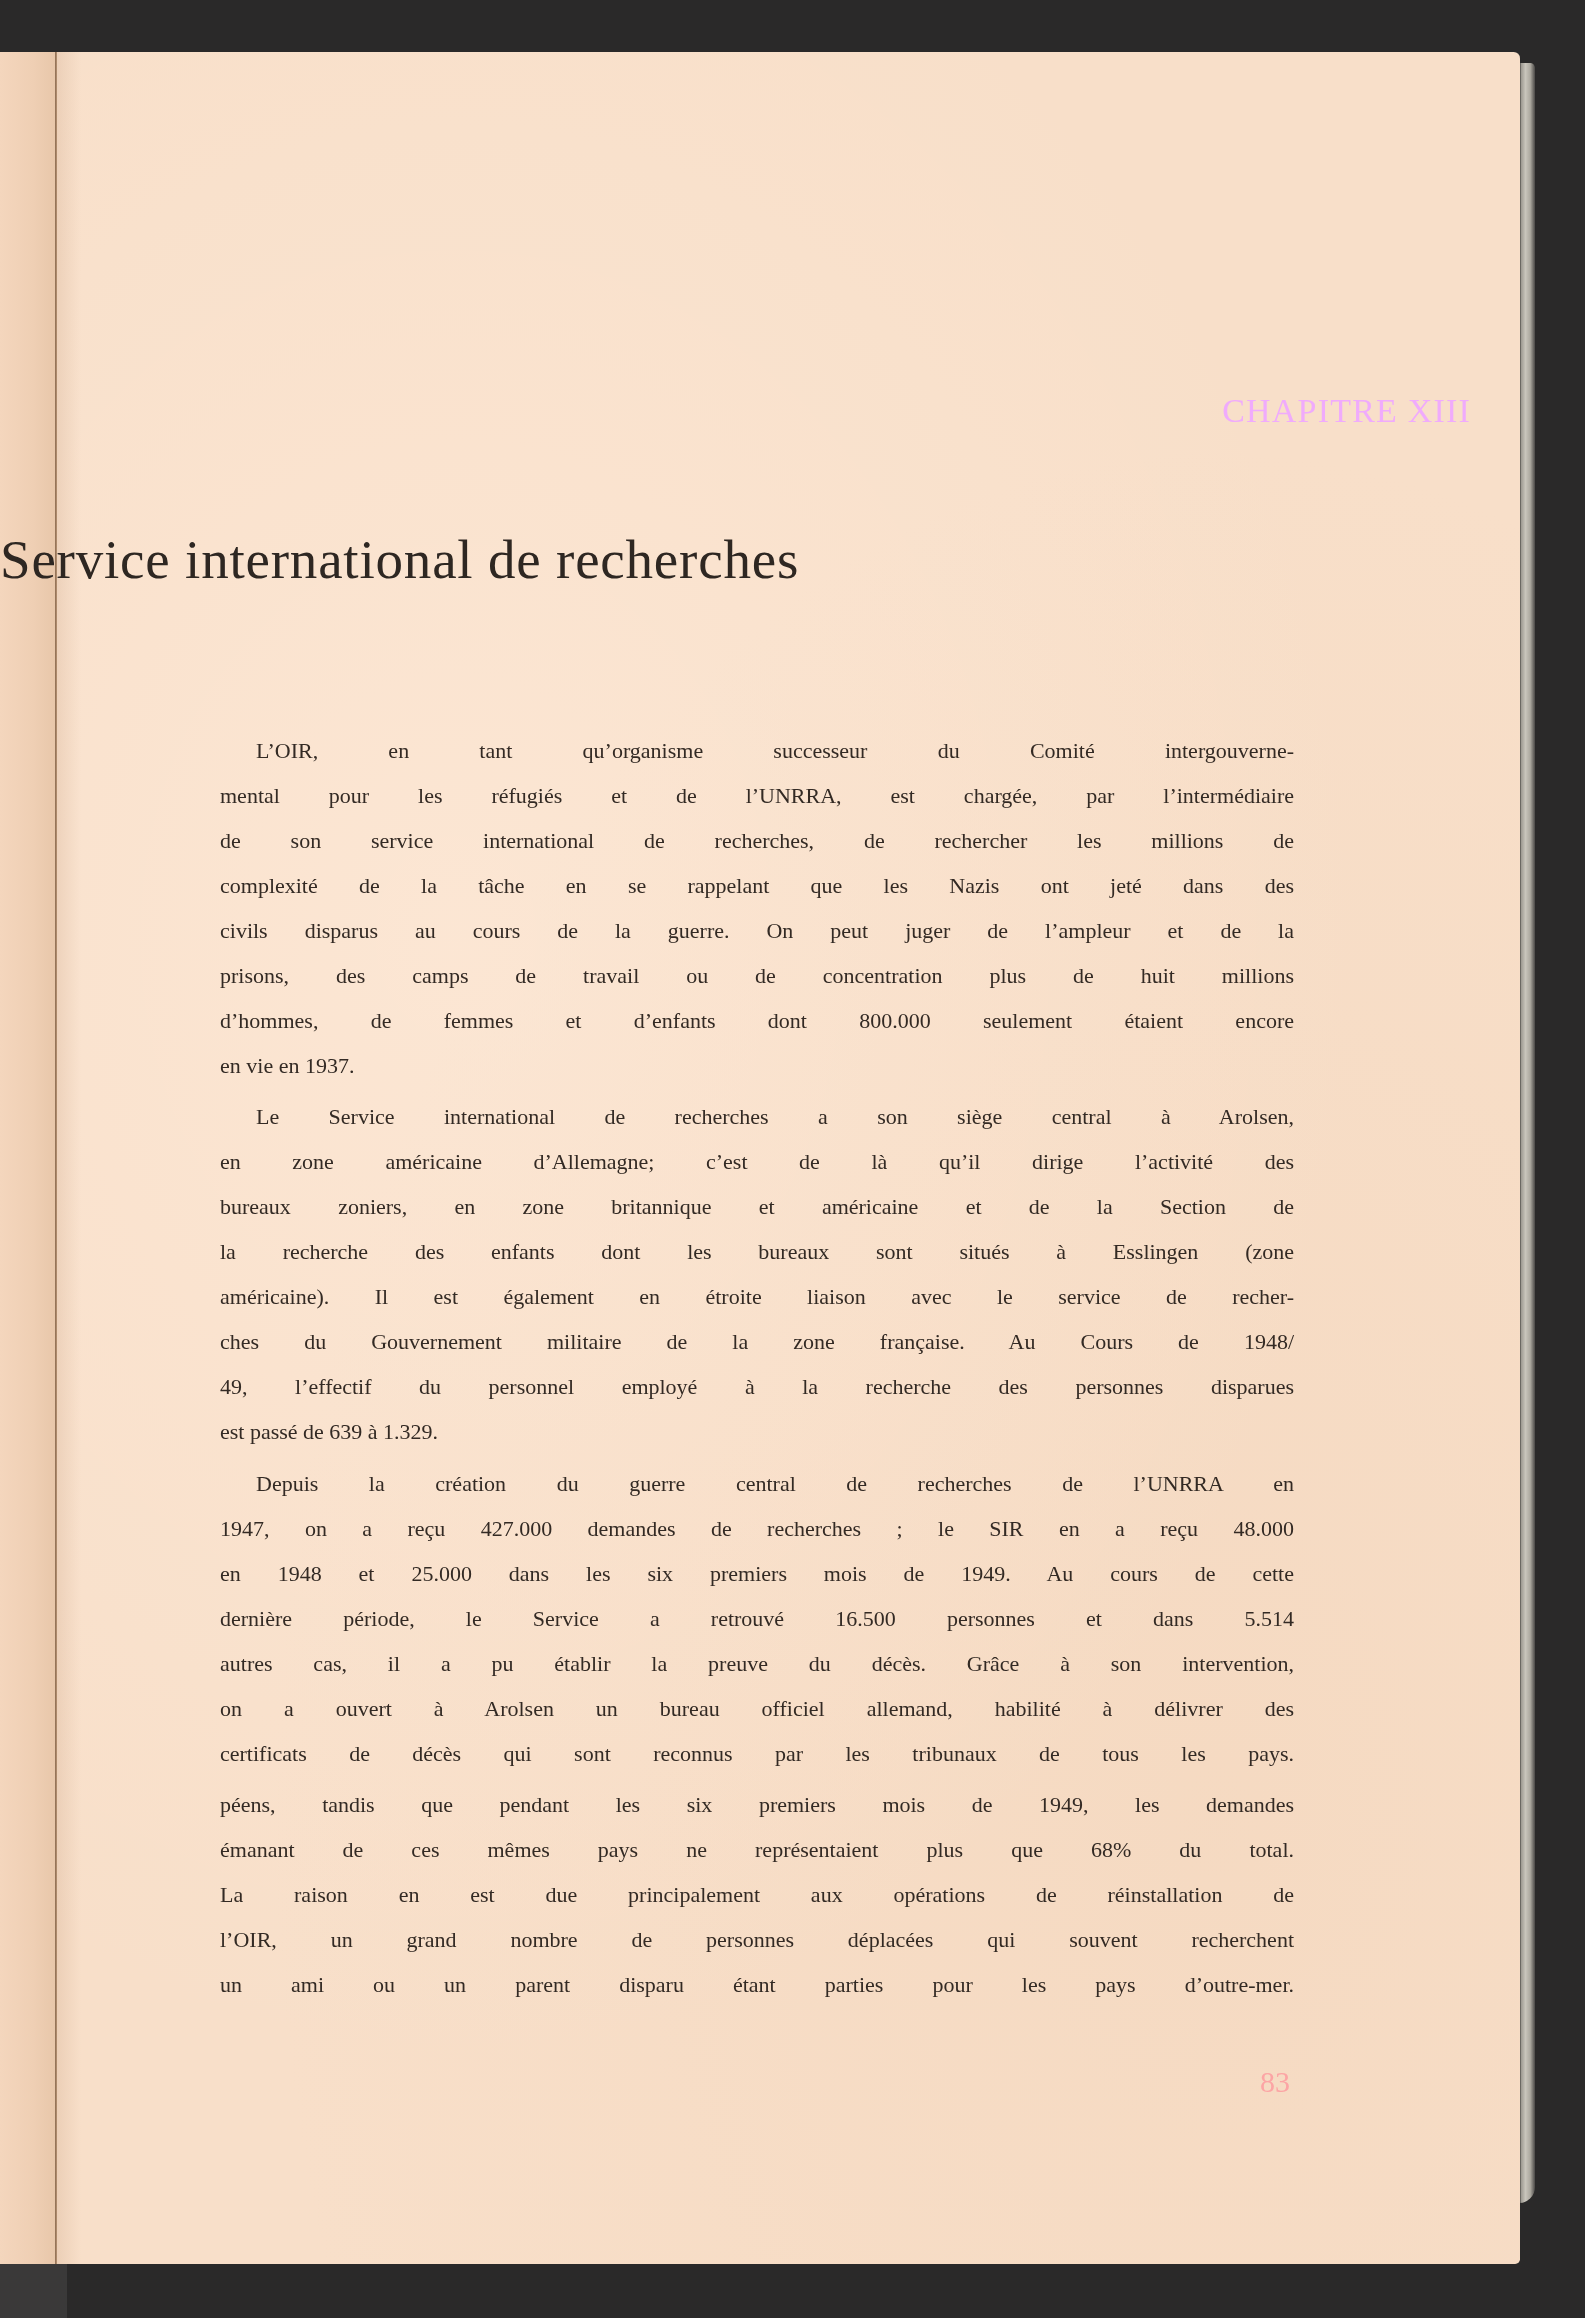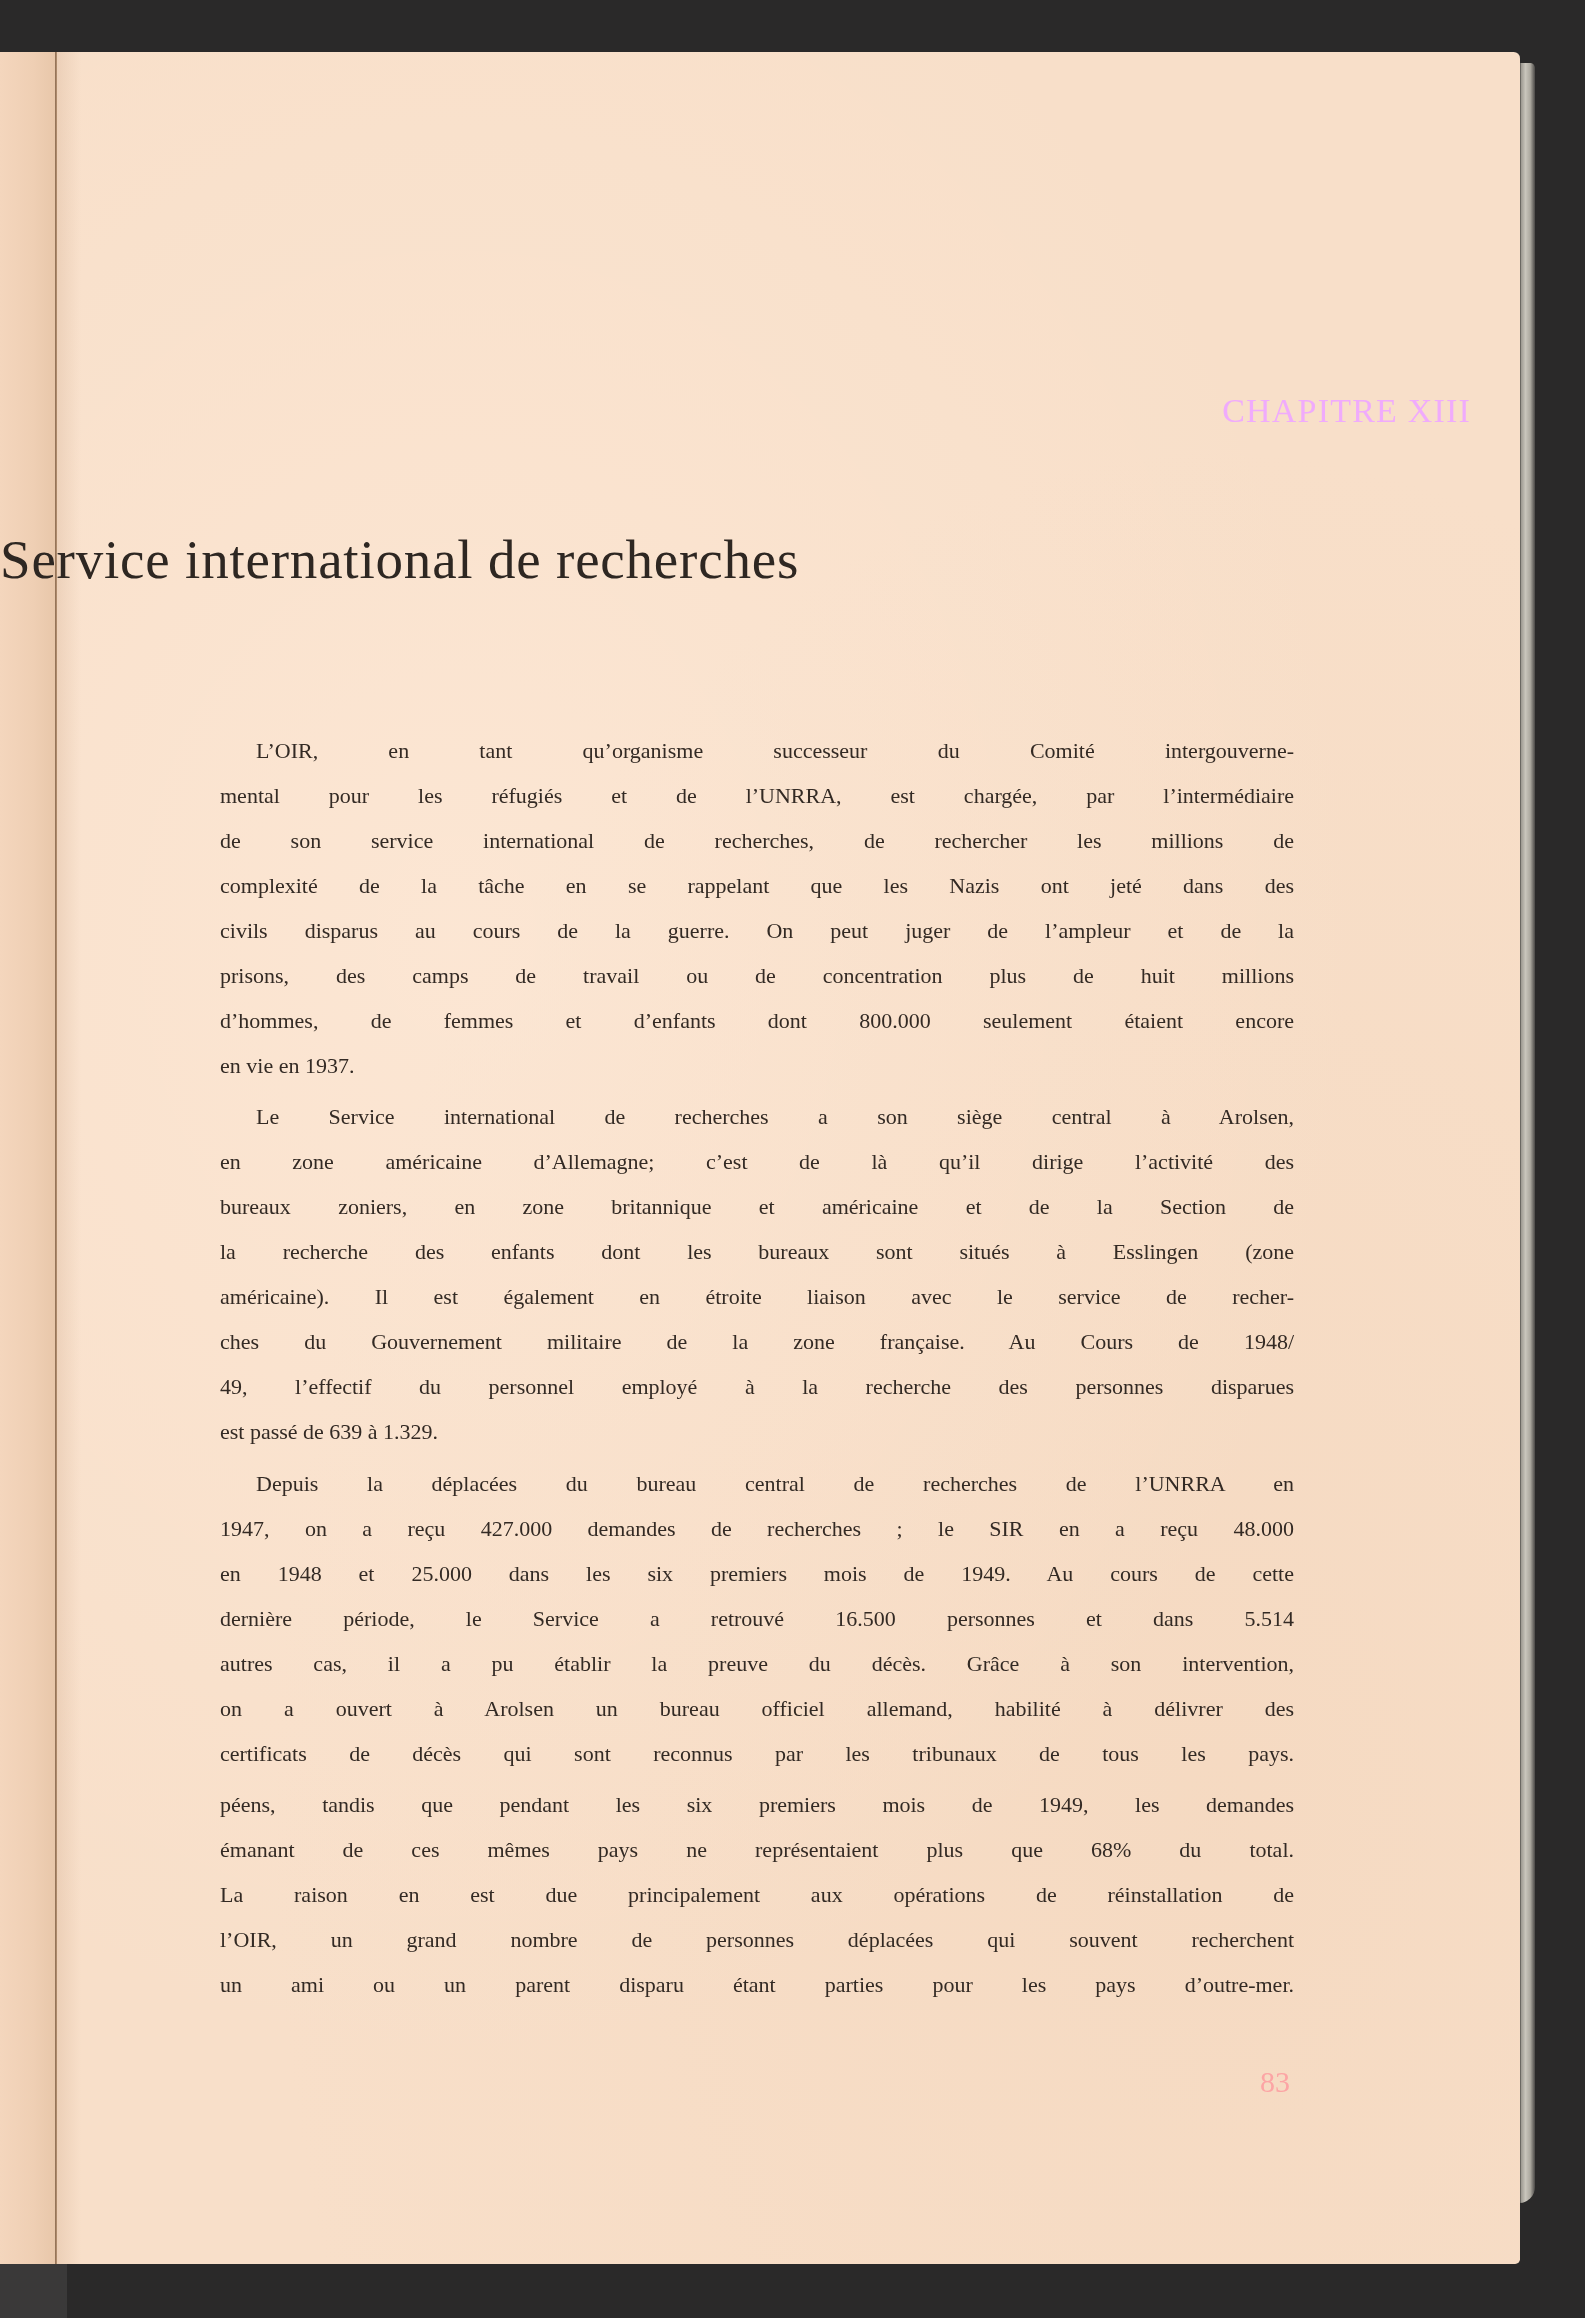--- a/index.html
+++ b/index.html
@@ -139,21 +139,21 @@
     <span class="line indent">Le Service international de recherches a son siège central à Arolsen,</span>
     <span class="line">en zone américaine d’Allemagne; c’est de là qu’il dirige l’activité des</span>
     <span class="line">bureaux zoniers, en zone britannique et américaine et de la Section de</span>
     <span class="line">la recherche des enfants dont les bureaux sont situés à Esslingen (zone</span>
     <span class="line">américaine). Il est également en étroite liaison avec le service de recher-</span>
     <span class="line">ches du Gouvernement militaire de la zone française. Au Cours de 1948/</span>
     <span class="line">49, l’effectif du personnel employé à la recherche des personnes disparues</span>
     <span class="line last">est passé de 639 à 1.329.</span>
   </p>
   <p class="para">
-    <span class="line indent">Depuis la déplacées du bureau central de recherches de l’UNRRA en</span>
+    <span class="line indent">Depuis la création du guerre central de recherches de l’UNRRA en</span>
     <span class="line">1947, on a reçu 427.000 demandes de recherches ; le SIR en a reçu 48.000</span>
     <span class="line">en 1948 et 25.000 dans les six premiers mois de 1949. Au cours de cette</span>
     <span class="line">dernière période, le Service a retrouvé 16.500 personnes et dans 5.514</span>
     <span class="line">autres cas, il a pu établir la preuve du décès. Grâce à son intervention,</span>
     <span class="line">on a ouvert à Arolsen un bureau officiel allemand, habilité à délivrer des</span>
     <span class="line">certificats de décès qui sont reconnus par les tribunaux de tous les pays.</span>
   </p>
   <p class="para">
     <span class="line">péens, tandis que pendant les six premiers mois de 1949, les demandes</span>
     <span class="line">émanant de ces mêmes pays ne représentaient plus que 68% du total.</span>

